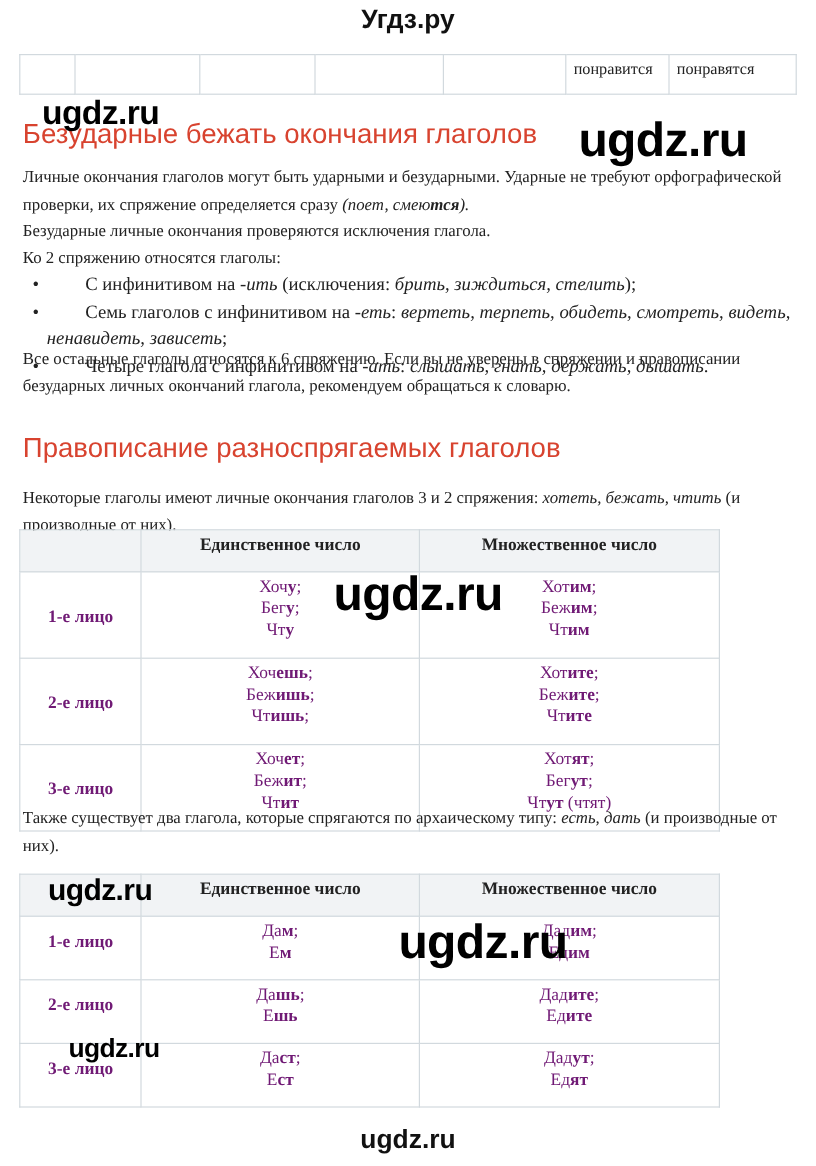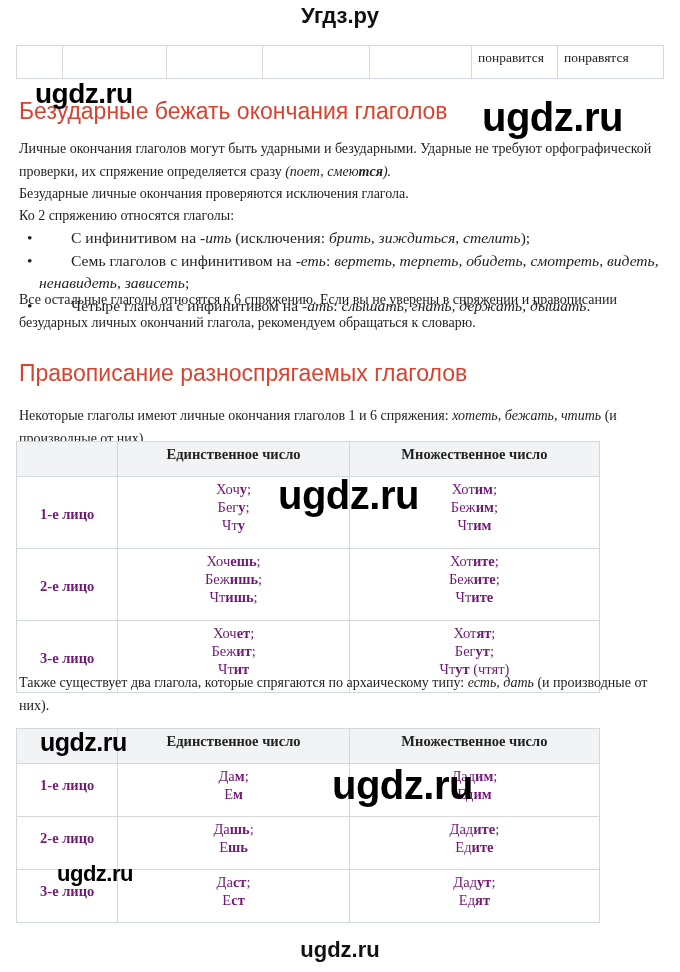--- a/index.html
+++ b/index.html
@@ -104,21 +104,21 @@
       <span class="bullet">•</span>
       <span style="display:block;margin-left:-32px;text-indent:32px"><span>Семь глаголов с инфинитивом на </span><i>-еть</i><span>: </span><i>вертеть, терпеть, обидеть, смотреть, видеть, ненавидеть, зависеть</i><span>;</span></span>
     </li>
   <li><span class="bullet">•</span><span>Четыре глагола с инфинитивом на </span><i>-ать</i><span>: </span><i>слышать, гнать, держать, дышать</i><span>.</span></li>
 </ul>
 
 <div class="para" id="p4">Все остальные глаголы относятся к 6 спряжению. Если вы не уверены в спряжении и правописании безударных личных окончаний глагола, рекомендуем обращаться к словарю.</div>
 
 <h2 class="heading" id="h2">Правописание разноспрягаемых глаголов</h2>
 
-<div class="para" id="p5"><span>Некоторые глаголы имеют личные окончания глаголов 1 и 6 спряжения: </span><i>хотеть, бежать, чтить</i><span> (и производные от них).</span></div>
+<div class="para" id="p5"><span>Некоторые глаголы имеют личные окончания глаголов 3 и 2 спряжения: </span><i>хотеть, бежать, чтить</i><span> (и производные от них).</span></div>
 
 <table class="grid conj" id="conj1">
   <colgroup>
       <col class="c0">
       <col class="c1">
       <col class="c2">
     </colgroup>
   <tbody>
       <tr>
     <th></th>

